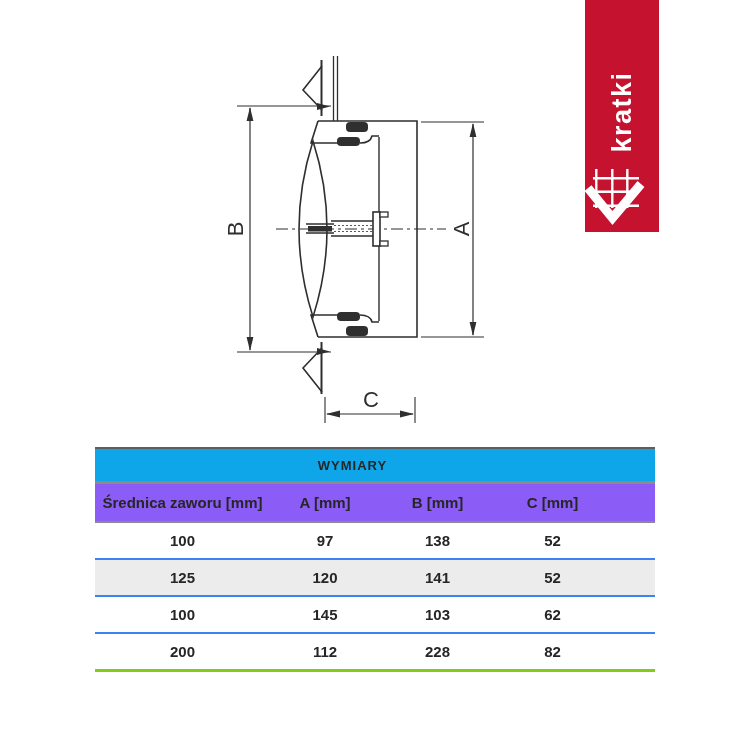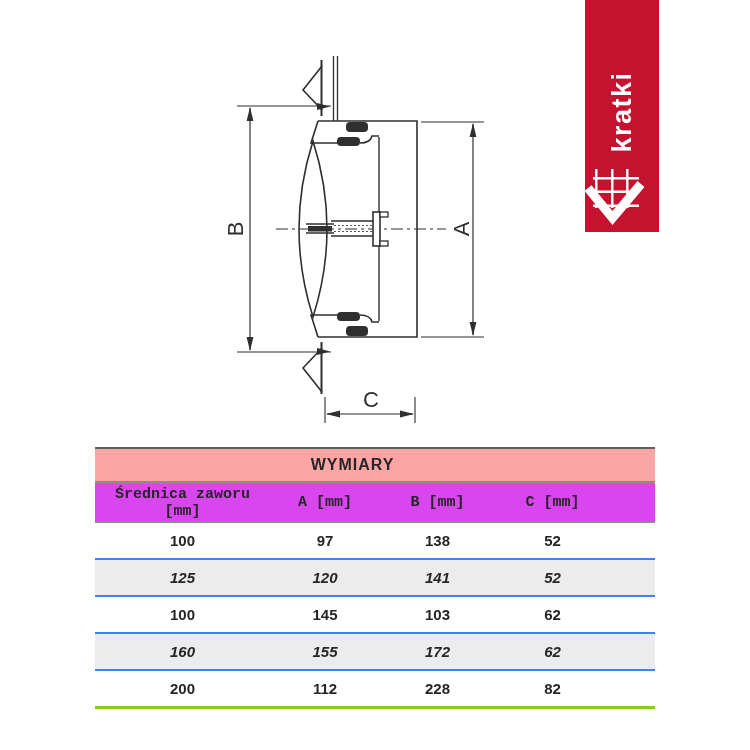--- a/index.html
+++ b/index.html
@@ -28,26 +28,26 @@
   
   .dim-table{
     position:absolute;left:95px;top:447px;width:560px;
     border-collapse:collapse;table-layout:fixed;
   }
   .dim-table td,.dim-table th{
     padding:0;text-align:center;vertical-align:middle;
     font-size:15px;font-weight:bold;color:#262626;
   }
   .dim-table .title-cell{
-    height:32px;background:#fca5a5;font-size:16px;letter-spacing:1px;
+    height:32px;background:#0ea5e9;font-size:13px;letter-spacing:1px;
     border-top:2px solid #5e5e5e;border-bottom:3px solid #8b8b8b;
   }
-  .dim-table .head-row th{height:37px;background:#d946ef;border-bottom:2px solid #8b8b8b;font-family:Liberation Mono, monospace;}
+  .dim-table .head-row th{height:37px;background:#8b5cf6;border-bottom:2px solid #8b8b8b;}
   .dim-table .data-row td{height:35px;border-bottom:2px solid #3b82f6;}
-  .dim-table .data-row.alt td{background:#ececec;font-style:italic;}
+  .dim-table .data-row.alt td{background:#ececec;}
   .dim-table .data-row.last td{border-bottom:3px solid #84cc16;}
 </style>
 </head>
 <body>
 
 <div class="canvas">
 
   <svg class="drawing" width="360" height="400" viewBox="170 40 360 400">
     <g stroke="#2f2f2f" fill="none" stroke-width="1.6">
 
@@ -151,27 +151,20 @@
         <td>52</td>
         <td></td>
       </tr>
       <tr class="data-row">
         <td>100</td>
         <td>145</td>
         <td>103</td>
         <td>62</td>
         <td></td>
       </tr>
-      <tr class="data-row alt">
-        <td>160</td>
-        <td>155</td>
-        <td>172</td>
-        <td>62</td>
-        <td></td>
-      </tr>
       <tr class="data-row last">
         <td>200</td>
         <td>112</td>
         <td>228</td>
         <td>82</td>
         <td></td>
       </tr>
     </tbody>
   </table>
 

